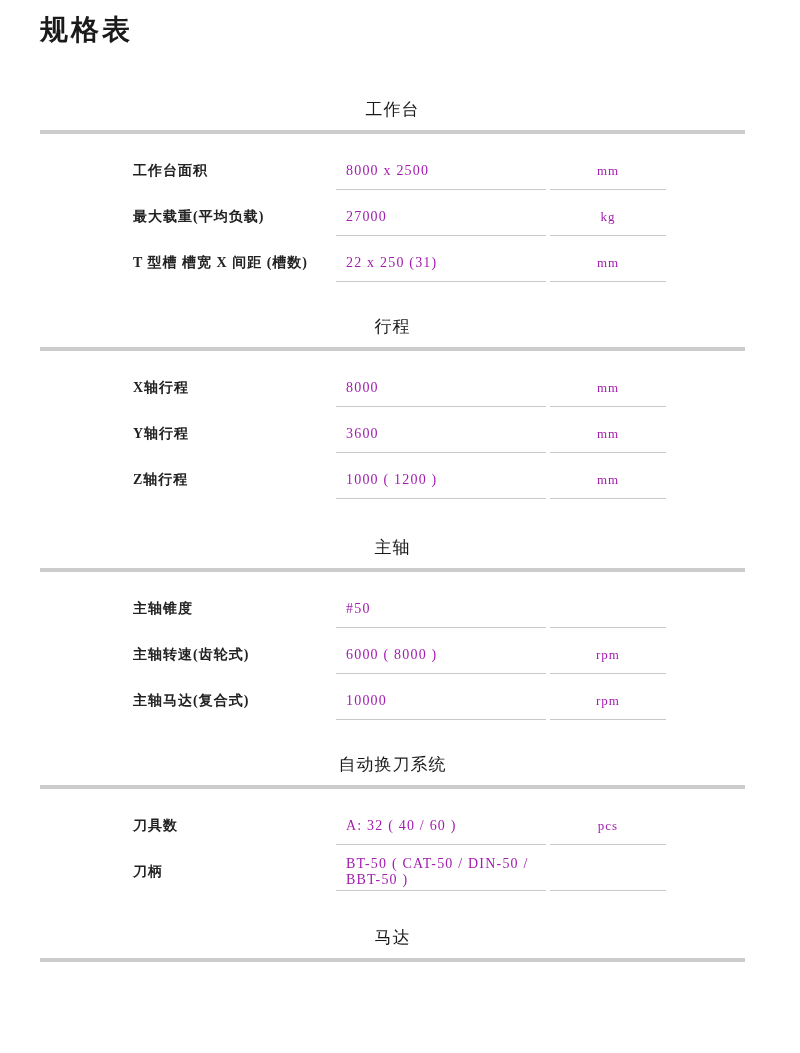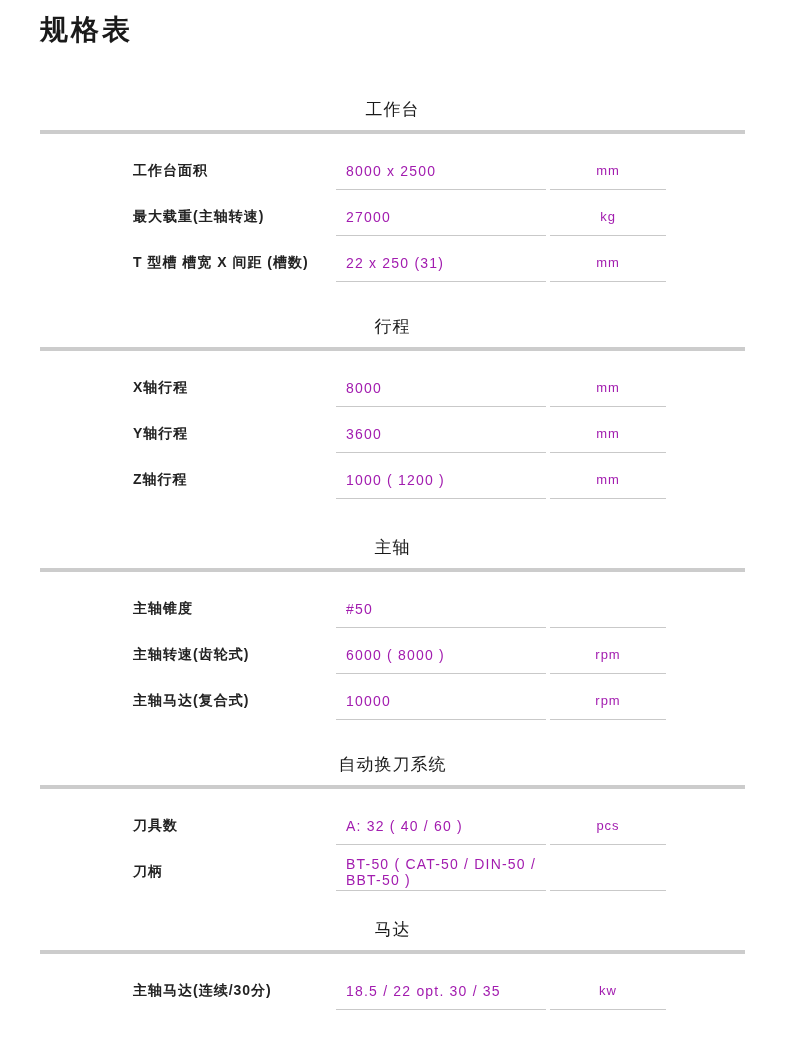--- a/index.html
+++ b/index.html
@@ -35,32 +35,33 @@
     font-weight: 400;
     letter-spacing: 1px;
     text-align: center;
     color: #1a1a1a;
   }
   .section { margin-top: 0; }
   .section.s1 { margin-top: 57px; }
   .section.s2 { margin-top: 36px; }
   .section.s3 { margin-top: 40px; }
   .section.s4 { margin-top: 36px; }
-  .section.s5 { margin-top: 30px; }
+  .section.s5 { margin-top: 38px; }
   .divider {
     margin-top: 12px;
     height: 4px;
     background: #cccccc;
   }
   .rows { padding-top: 10px; }
   .row {
     display: flex;
     height: 46px;
     align-items: center;
     padding-top: 8px;
+    font-family: Liberation Serif, serif;
   }
   .cell {
     height: 100%;
     display: flex;
     align-items: center;
   }
   .cell.label {
     margin-left: 93px;
     width: 203px;
     font-size: 14px;
@@ -96,21 +97,21 @@
   <div class="section s1">
     <h2>工作台</h2>
     <div class="divider"></div>
     <div class="rows">
       <div class="row">
         <div class="cell label">工作台面积</div>
         <div class="cell value">8000 x 2500</div>
         <div class="cell unit">mm</div>
       </div>
       <div class="row">
-        <div class="cell label">最大载重(主轴转速)</div>
+        <div class="cell label">最大载重(平均负载)</div>
         <div class="cell value">27000</div>
         <div class="cell unit">kg</div>
       </div>
       <div class="row">
         <div class="cell label">T 型槽 槽宽 X 间距 (槽数)</div>
         <div class="cell value">22 x 250 (31)</div>
         <div class="cell unit">mm</div>
       </div>
     </div>
   </div>
@@ -172,22 +173,15 @@
         <div class="cell label">刀柄</div>
         <div class="cell value">BT-50 ( CAT-50 / DIN-50 / BBT-50 )</div>
         <div class="cell unit"></div>
       </div>
     </div>
   </div>
 
   <div class="section s5">
     <h2>马达</h2>
     <div class="divider"></div>
-    <div class="rows">
-      <div class="row">
-        <div class="cell label">主轴马达(连续/30分)</div>
-        <div class="cell value">18.5 / 22 opt. 30 / 35</div>
-        <div class="cell unit">kw</div>
-      </div>
-    </div>
   </div>
 
 </div>
 
 </body></html>

